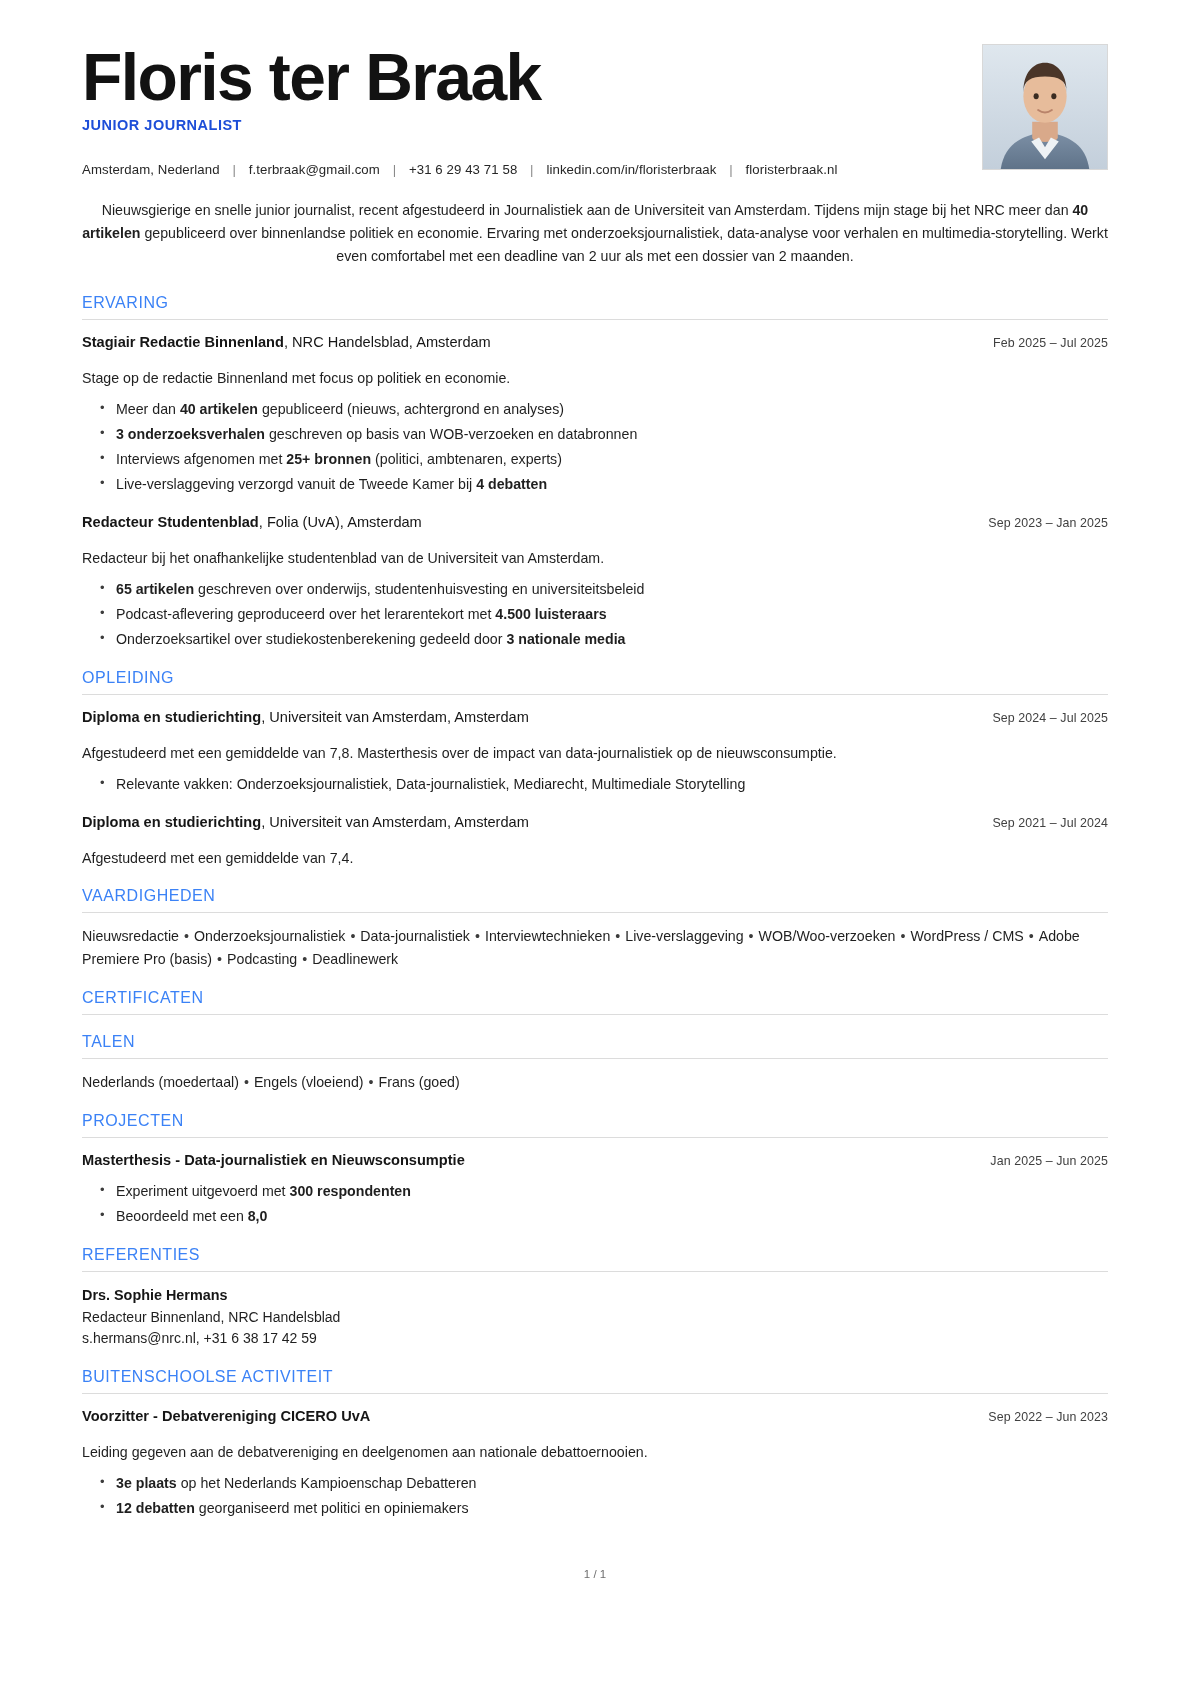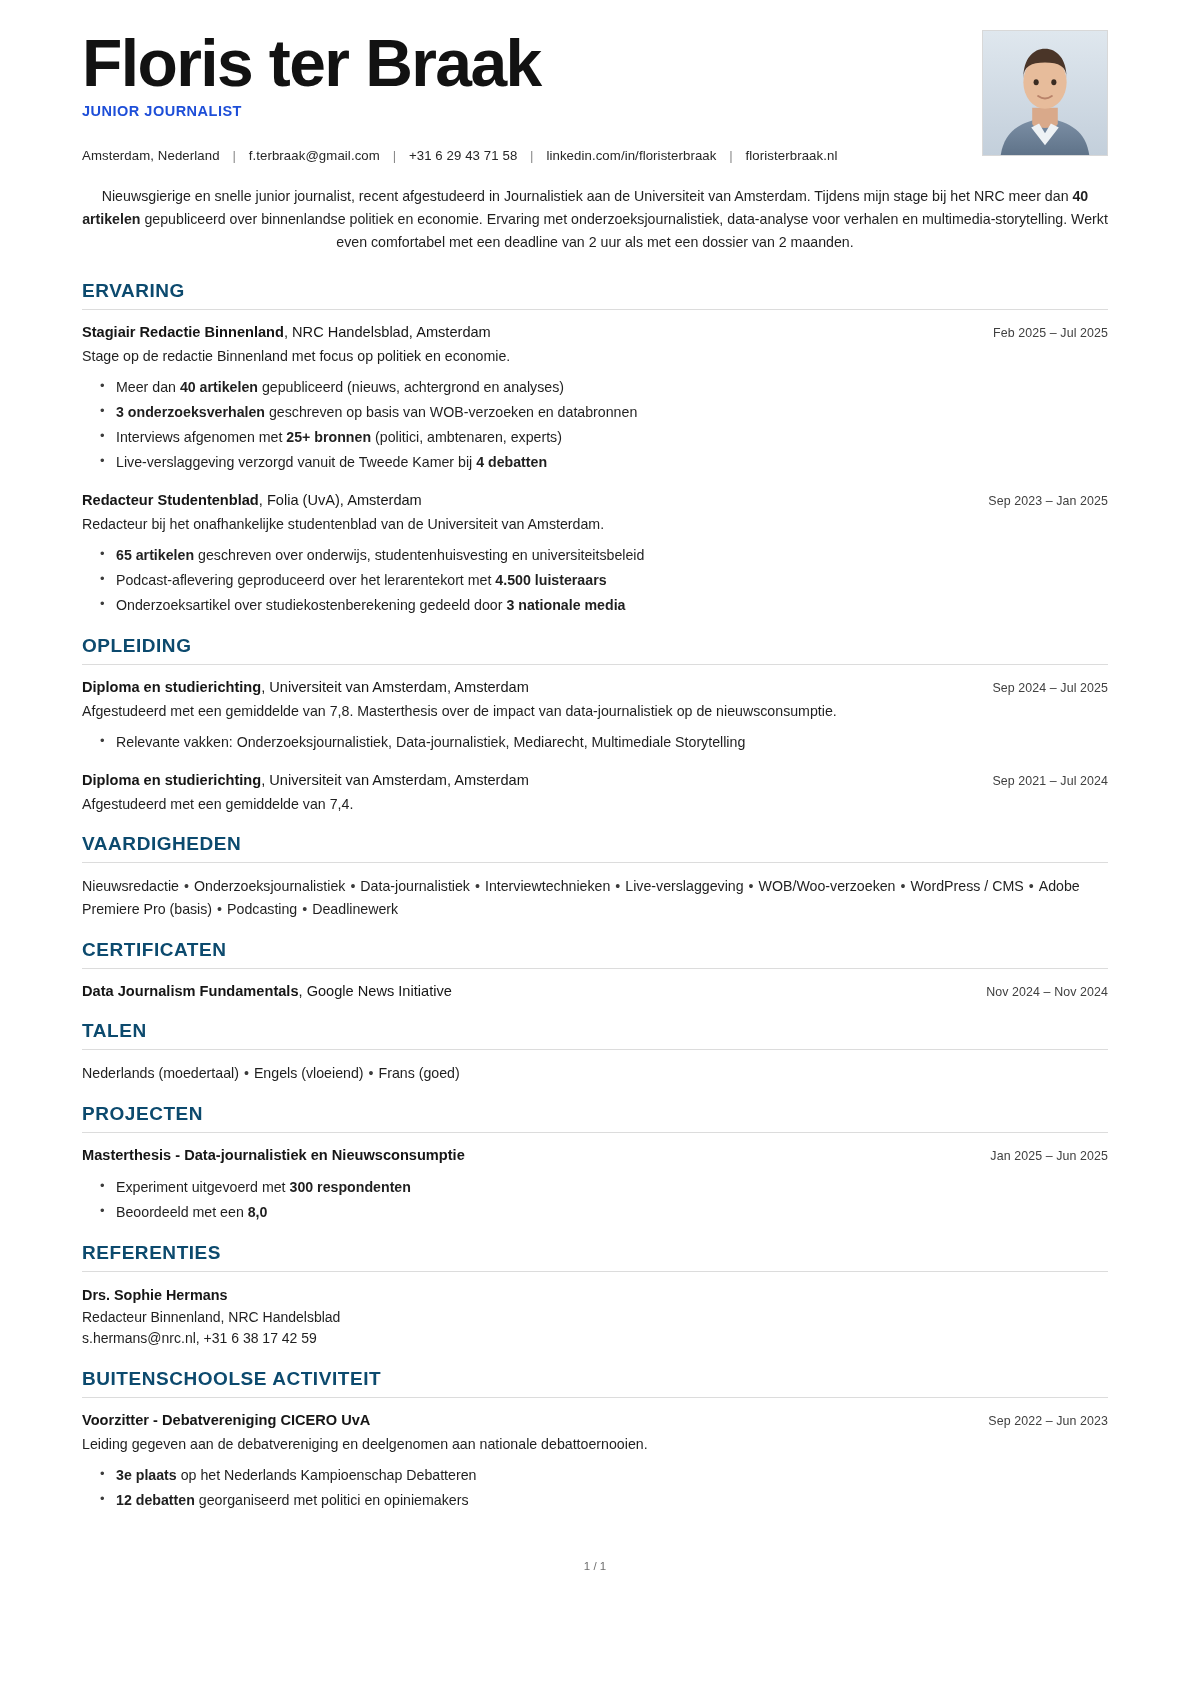--- a/index.html
+++ b/index.html
@@ -12,21 +12,21 @@
     width: 1190px;
     min-height: 1683px;
     position: relative;
     font-family: "Liberation Sans", "DejaVu Sans", sans-serif;
     color: #1b1b1b;
     -webkit-font-smoothing: antialiased;
   }
   .page {
     width: 1190px;
     min-height: 1683px;
-    padding: 30px 82px 0 82px;
+    padding: 44px 82px 0 82px;
     position: relative;
   }
 
   
   .header {
     position: relative;
     min-height: 118px;
   }
   .name {
     font-size: 66px;
@@ -75,24 +75,24 @@
     color: #1f1f1f;
     margin: 0 0 26px 0;
     max-width: 1026px;
     text-align: center;
   }
   .summary b { font-weight: 700; }
 
   
   .section { margin-bottom: 4px; }
   .section-title {
-    font-size: 19px;
-    font-weight: 700;
+    font-size: 16px;
+    font-weight: 400;
     letter-spacing: 0.55px;
-    color: #0c4a6e;
+    color: #3b82f6;
     margin: 18px 0 7px 0;
   }
   .rule {
     height: 1px;
     background: #dcdcdc;
     margin-bottom: 12px;
   }
 
   .entry { margin-bottom: 16px; }
   .entry-head {
@@ -112,21 +112,21 @@
     font-size: 12.4px;
     color: #404040;
     white-space: nowrap;
     flex: 0 0 auto;
     letter-spacing: 0.1px;
   }
   .entry-desc {
     font-size: 14.2px;
     line-height: 1.55;
     color: #1f1f1f;
-    margin-top: 1px;
+    margin-top: 13px;
   }
   .entry-desc b { font-weight: 400; }
 
   ul.bullets {
     list-style: none;
     margin: 9px 0 0 0;
     padding: 0;
   }
   ul.bullets li {
     font-size: 14.2px;
@@ -287,26 +287,20 @@
     <div class="section-title">VAARDIGHEDEN</div>
     <div class="rule"></div>
     <div class="inline-list">
       <span>Nieuwsredactie</span><span class="dot">•</span><span>Onderzoeksjournalistiek</span><span class="dot">•</span><span>Data-journalistiek</span><span class="dot">•</span><span>Interviewtechnieken</span><span class="dot">•</span><span>Live-verslaggeving</span><span class="dot">•</span><span>WOB/Woo-verzoeken</span><span class="dot">•</span><span>WordPress / CMS</span><span class="dot">•</span><span>Adobe Premiere Pro (basis)</span><span class="dot">•</span><span>Podcasting</span><span class="dot">•</span><span>Deadlinewerk</span>
     </div>
   </div>
 
   <div class="section">
     <div class="section-title">CERTIFICATEN</div>
     <div class="rule"></div>
-    <div class="entry">
-      <div class="entry-head">
-        <div class="entry-title"><b>Data Journalism Fundamentals</b><span>, Google News Initiative</span></div>
-        <div class="entry-date">Nov 2024 – Nov 2024</div>
-      </div>
-    </div>
   </div>
 
   <div class="section">
     <div class="section-title">TALEN</div>
     <div class="rule"></div>
     <div class="inline-list">
       <span>Nederlands (moedertaal)</span><span class="dot">•</span><span>Engels (vloeiend)</span><span class="dot">•</span><span>Frans (goed)</span>
     </div>
   </div>
 

